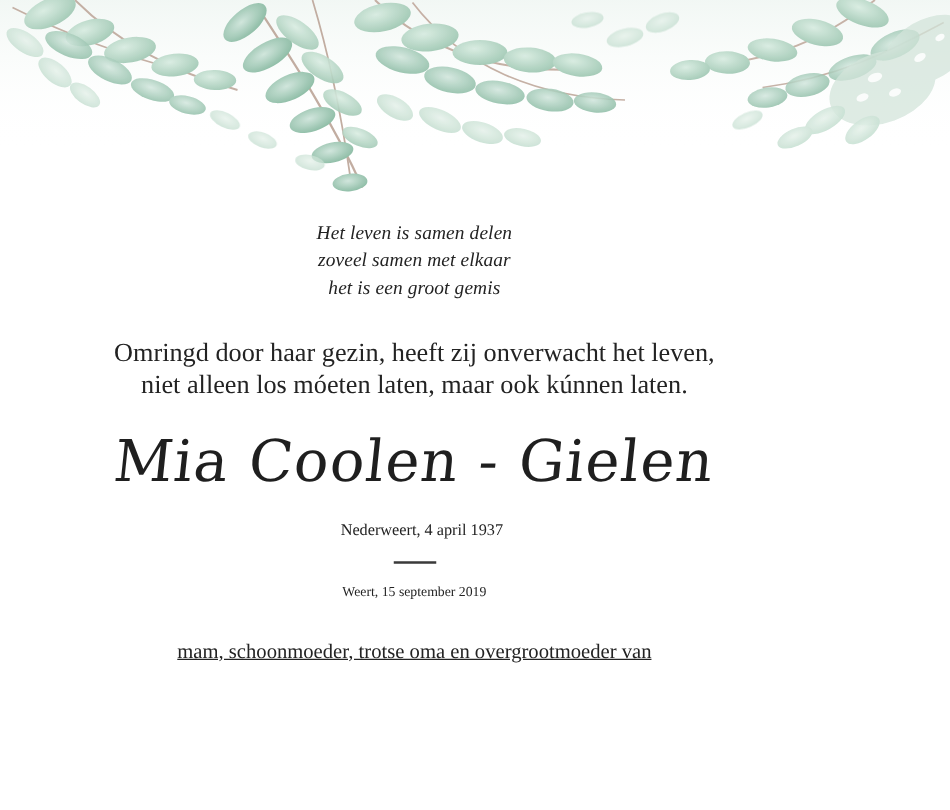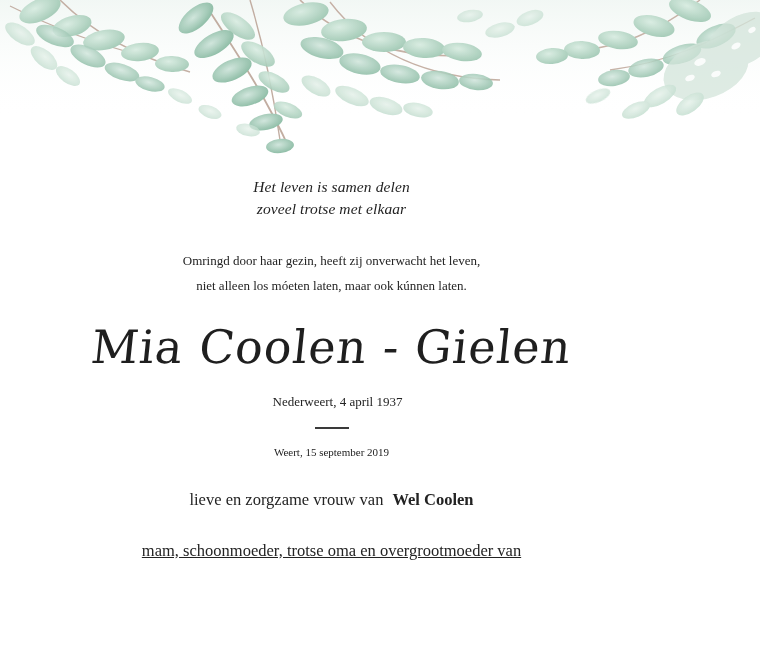--- a/index.html
+++ b/index.html
@@ -47,21 +47,21 @@
     color: #232323;
     letter-spacing: 0.1px;
   }
   .poem div {
     white-space: nowrap;
   }
 
   .intro {
     margin-top: 28px;
     font-family: "Liberation Serif", serif;
-    font-size: 13px;
+    font-size: 21px;
     line-height: 25px;
     color: #232323;
   }
   .intro div {
     white-space: nowrap;
   }
 
   .name {
     margin-top: 22px;
     font-family: "DejaVu Serif", serif;
@@ -254,35 +254,33 @@
       <ellipse cx="248" cy="130" rx="12" ry="6" transform="rotate(12 248 130)"></ellipse>
       <ellipse cx="598" cy="96" rx="13" ry="6" transform="rotate(-24 598 96)"></ellipse>
     </g>
   </svg>
 </div>
 
 <div class="card">
 
   <div class="poem">
     <div>Het leven is samen delen</div>
-    <div>zoveel trotse met elkaar</div>
+    <div>zoveel samen met elkaar</div>
+    <div>het is een groot gemis</div>
   </div>
 
   <div class="intro">
     <div>Omringd door haar gezin, heeft zij onverwacht het leven,</div>
     <div>niet alleen los móeten laten, maar ook kúnnen laten.</div>
   </div>
 
   <div class="name">Mia Coolen - Gielen</div>
 
   <div class="birth">Nederweert, 4 april 1937</div>
 
   <div class="divider"></div>
 
   <div class="death">Weert, 15 september 2019</div>
 
-  <div class="relation">
-    <span>lieve en zorgzame vrouw van</span><span class="spouse">Wel Coolen</span>
-  </div>
 
   <div class="family">mam, schoonmoeder, trotse oma en overgrootmoeder van</div>
 
 </div>
 
 </body></html>

